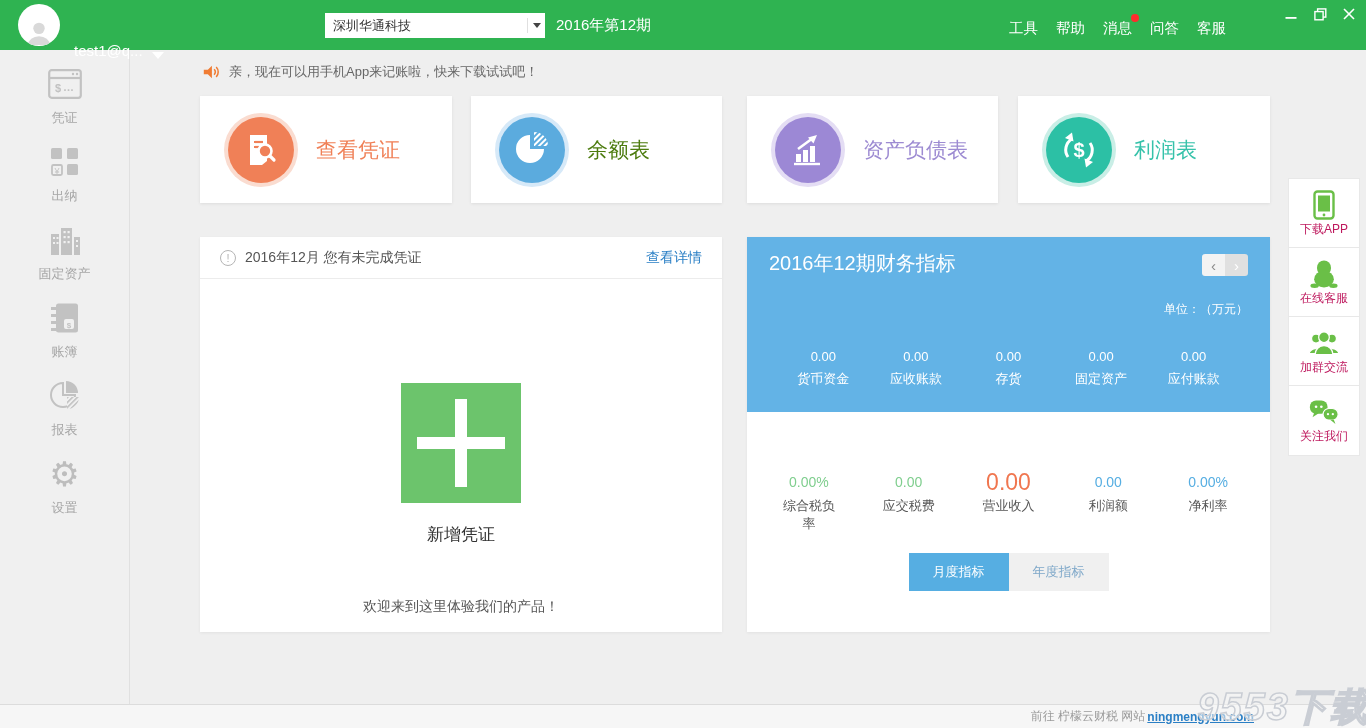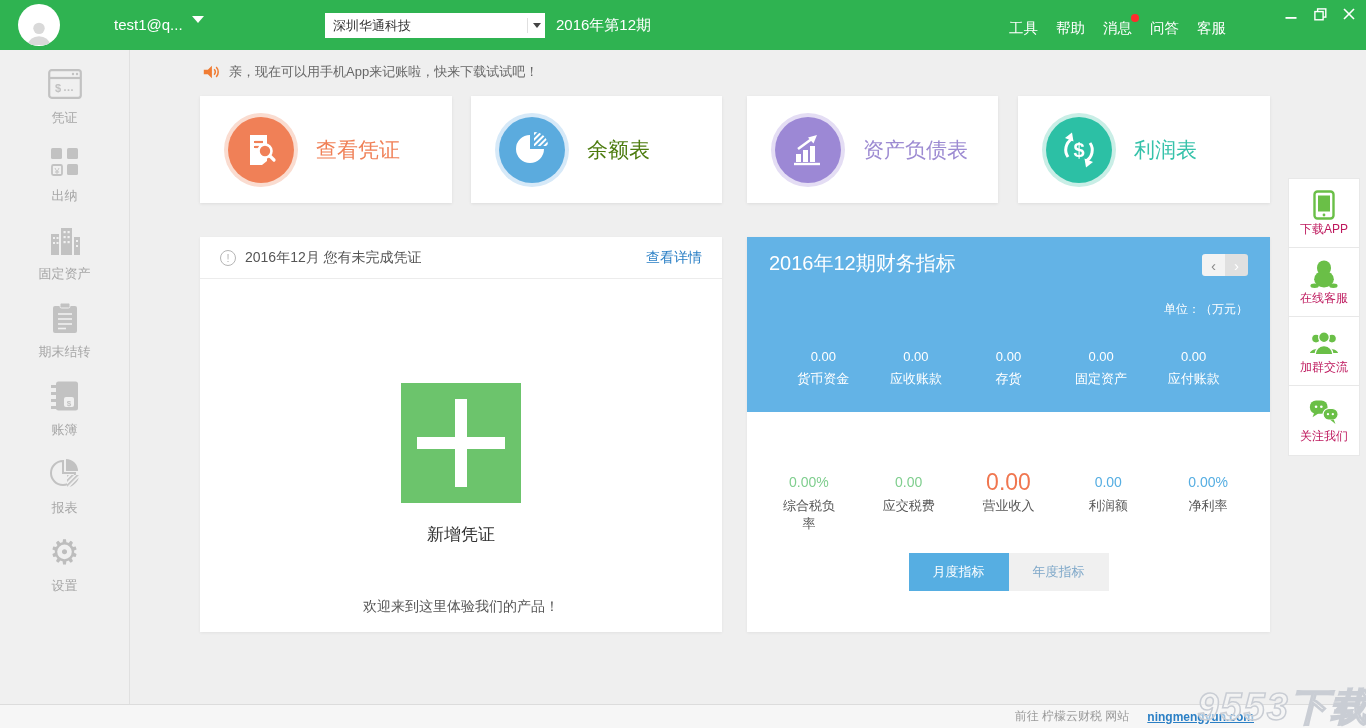--- a/index.html
+++ b/index.html
@@ -4,22 +4,22 @@
 <style>
   * { box-sizing: border-box; margin: 0; padding: 0; }
   html, body { width: 1366px; height: 728px; }
   body { font-family: "Liberation Sans", "DejaVu Sans", sans-serif; }
   .window { position: relative; width: 1366px; height: 728px; background: #efefef; overflow: hidden; }
 
   
   .topbar { position: absolute; top: 0; left: 0; right: 0; height: 50px; background: #2fb351; z-index: 10; }
   .avatar { position: absolute; left: 18px; top: 4px; width: 42px; height: 42px; border-radius: 50%;
             background: #fff; display: flex; align-items: flex-end; justify-content: center; overflow: hidden; cursor: pointer; }
-  .user { position: absolute; left: 74px; top: 16px; height: 50px; display: flex; align-items: flex-start; gap: 9px;
-          color: #fff; font-size: 15px; cursor: pointer; margin-left: 40px; }
+  .user { position: absolute; left: 74px; top: 9px; height: 50px; display: flex; align-items: flex-end; gap: 9px;
+          color: #fff; font-size: 15px; cursor: pointer; }
   .caret-down { width: 0; height: 0; border-left: 6px solid transparent; border-right: 6px solid transparent; border-top: 7px solid #fff; }
   .company-select { position: absolute; left: 325px; top: 13px; width: 220px; height: 25px; background: #fff;
           font-size: 13px; color: #333; display: flex; align-items: center; padding-left: 8px; cursor: pointer; }
   .select-arrow { margin-left: auto; width: 18px; height: 15px; display: flex; align-items: center; justify-content: center;
           border-left: 1px solid #e0e0e0; }
   .select-arrow i { width: 0; height: 0; border-left: 4px solid transparent; border-right: 4px solid transparent; border-top: 5px solid #444; }
   .period { position: absolute; left: 556px; top: 0; height: 50px; display: flex; align-items: center; color: #fff; font-size: 15px; }
   .topmenu { position: absolute; right: 140px; top: 0; height: 57px; display: flex; align-items: center; gap: 18px;
           color: #fff; font-size: 14.5px; }
   .menu-item { position: relative; cursor: pointer; }
@@ -99,21 +99,21 @@
   .floatmenu { position: absolute; left: 1288px; top: 178px; width: 72px; background: #fff;
           border: 1px solid #e8e8e8; z-index: 6; }
   .float-item { height: 69px; border-bottom: 1px solid #e8e8e8; display: flex; flex-direction: column;
           align-items: center; justify-content: center; font-size: 12px; color: #be185d; cursor: pointer; }
   .float-item:last-child { border-bottom: none; }
   .float-ico { height: 32px; display: flex; align-items: center; justify-content: center; }
 
   
   .footer { position: absolute; left: 0; right: 0; bottom: 0; height: 24px; background: #f6f6f6;
           border-top: 1px solid #dcdcdc; display: flex; align-items: center; justify-content: flex-end;
-          padding-right: 112px; font-size: 12px; color: #9a9a9a; gap: 18px; z-index: 8; }
+          padding-right: 112px; font-size: 12px; color: #9a9a9a; gap: 2px; z-index: 8; }
   .footer-link { color: #2a7fc5; text-decoration: underline; cursor: pointer; font-weight: bold; }
   .watermark { position: absolute; right: -4px; bottom: -5px; z-index: 30; font-size: 38px; font-weight: bold;
           font-style: italic; letter-spacing: 2px; color: rgba(245,245,245,0.55);
           -webkit-text-stroke: 1.5px #c9cdd4; pointer-events: none; white-space: nowrap; }
 </style>
 </head>
 <body>
 
 <div class="window">
 
@@ -209,33 +209,20 @@
             <rect x="19.5" y="6" width="2.2" height="2.2" fill="#f0f0f0"></rect>
           <rect x="15.5" y="11" width="2.2" height="2.2" fill="#f0f0f0"></rect>
             <rect x="19.5" y="11" width="2.2" height="2.2" fill="#f0f0f0"></rect>
           <rect x="15.5" y="16" width="2.2" height="2.2" fill="#f0f0f0"></rect>
             <rect x="19.5" y="16" width="2.2" height="2.2" fill="#f0f0f0"></rect>
           <rect x="28" y="15" width="2" height="2" fill="#f0f0f0"></rect>
             <rect x="28" y="20" width="2" height="2" fill="#f0f0f0"></rect>
         </svg>
         </span>
       <span>固定资产</span>
-    </div>
-    <div class="side-item">
-      <span class="side-ico">
-        <svg width="28" height="32" viewBox="0 0 28 32">
-          <rect x="2" y="4" width="24" height="27" rx="2" fill="#c2c2c2"></rect>
-          <rect x="9" y="1" width="10" height="5" rx="1.5" fill="#c2c2c2" stroke="#f0f0f0"></rect>
-          <line x1="7" y1="12" x2="21" y2="12" stroke="#f0f0f0" stroke-width="1.6"></line>
-          <line x1="7" y1="17" x2="21" y2="17" stroke="#f0f0f0" stroke-width="1.6"></line>
-          <line x1="7" y1="22" x2="21" y2="22" stroke="#f0f0f0" stroke-width="1.6"></line>
-          <line x1="7" y1="26.5" x2="15" y2="26.5" stroke="#f0f0f0" stroke-width="1.6"></line>
-        </svg>
-        </span>
-      <span>期末结转</span>
     </div>
     <div class="side-item">
       <span class="side-ico">
         <svg width="30" height="32" viewBox="0 0 30 32">
           <rect x="6" y="1.5" width="22" height="29" rx="2.5" fill="#c2c2c2"></rect>
           <rect x="1" y="5" width="6" height="3" fill="#c2c2c2"></rect>
             <rect x="1" y="12" width="6" height="3" fill="#c2c2c2"></rect>
           <rect x="1" y="19" width="6" height="3" fill="#c2c2c2"></rect>
             <rect x="1" y="26" width="6" height="3" fill="#c2c2c2"></rect>
           <rect x="14" y="17" width="10" height="10" rx="2" fill="#f0f0f0"></rect>

